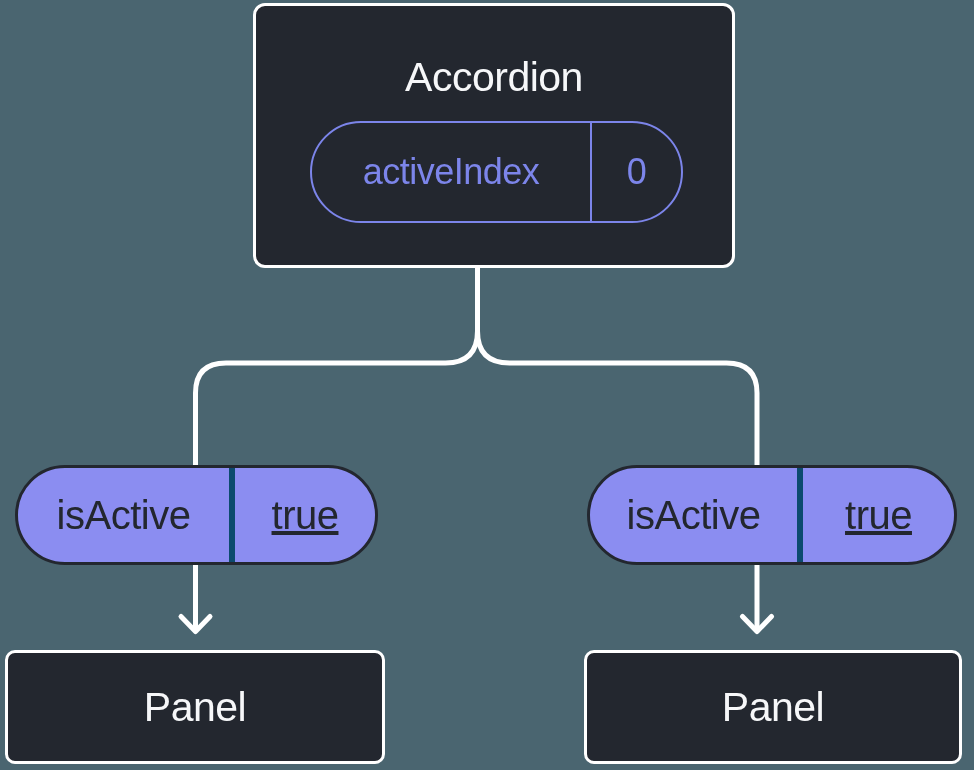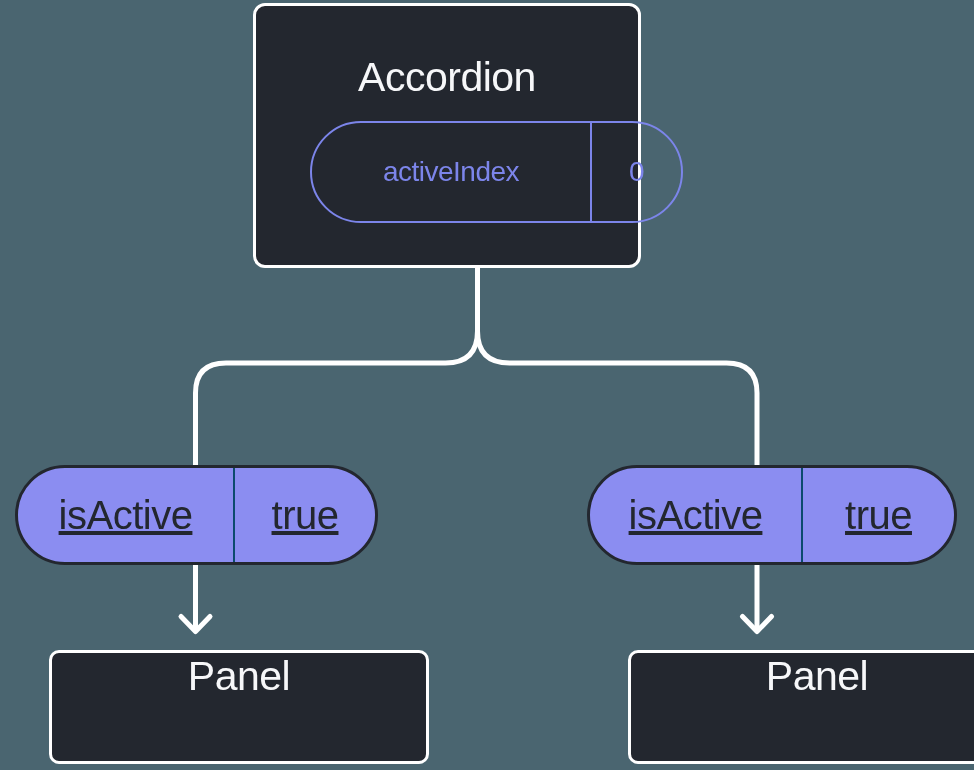--- a/index.html
+++ b/index.html
@@ -33,21 +33,21 @@
 
   .node {
     position: absolute;
     background: #23272F;
     border: 3px solid #FFFFFF;
     border-radius: 12px;
     color: #F6F7F9;
   }
   .node-accordion {
     left: 253px; top: 3px;
-    width: 388px; height: 265px;
+    width: 482px; height: 265px;
   }
   .node-title {
     position: absolute;
     left: 0; right: 0;
     top: 46px;
     height: 50px;
     display: flex;
     align-items: center;
     justify-content: center;
     font-size: 41px;
@@ -58,21 +58,21 @@
 
   .state-pill {
     position: absolute;
     left: 54px; top: 115px;
     width: 373px; height: 102px;
     border: 2.5px solid #7C85EA;
     border-radius: 51px;
     display: flex;
     overflow: hidden;
     color: #7C85EA;
-    font-size: 28px;
+    font-size: 36px;
     letter-spacing: -0.5px;
   }
   .state-pill .seg-name {
     width: 280px;
     border-right: 2.5px solid #7C85EA;
     display: flex;
     align-items: center;
     justify-content: center;
   }
   .state-pill .seg-value {
@@ -88,47 +88,45 @@
     background: #8B8DF1;
     border: 3px solid #23272F;
     border-radius: 50px;
     display: flex;
     overflow: hidden;
     color: #23272F;
     font-size: 40px;
     letter-spacing: -0.5px;
   }
   .prop-pill .seg-name {
-    border-right: 2px solid #0c4a6e;
+    border-right: 6px solid #0c4a6e;
     display: flex;
     align-items: center;
     justify-content: center;
-    text-decoration: underline;
   }
   .prop-pill .seg-value {
     flex: 1;
     display: flex;
     align-items: center;
     justify-content: center;
     text-decoration: underline;
   }
   .prop-pill-left  { left: 15px;  top: 465px; width: 363px; }
   .prop-pill-left  .seg-name { width: 217px; }
   .prop-pill-right { left: 587px; top: 465px; width: 370px; }
   .prop-pill-right .seg-name { width: 213px; }
 
   .node-panel {
     border-radius: 10px;
     display: flex;
-    align-items: flex-start;
+    align-items: center;
     justify-content: center;
     font-size: 41px;
     font-weight: 500;
     letter-spacing: -0.5px;
-    margin-left: 44px;
   }
   .node-panel-left  { left: 5px;   top: 650px; width: 380px; height: 114px; }
   .node-panel-right { left: 584px; top: 650px; width: 378px; height: 114px; }
 </style>
 </head>
 <body>
 
 <div class="stage">
 
   <svg class="connectors" viewBox="0 0 974 770" xmlns="http://www.w3.org/2000/svg">

